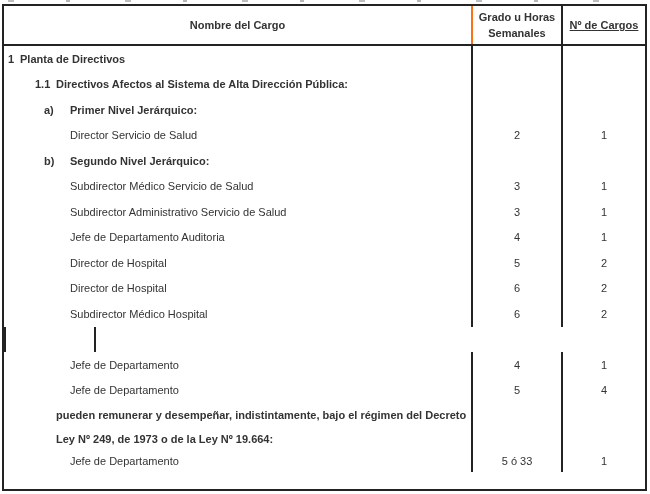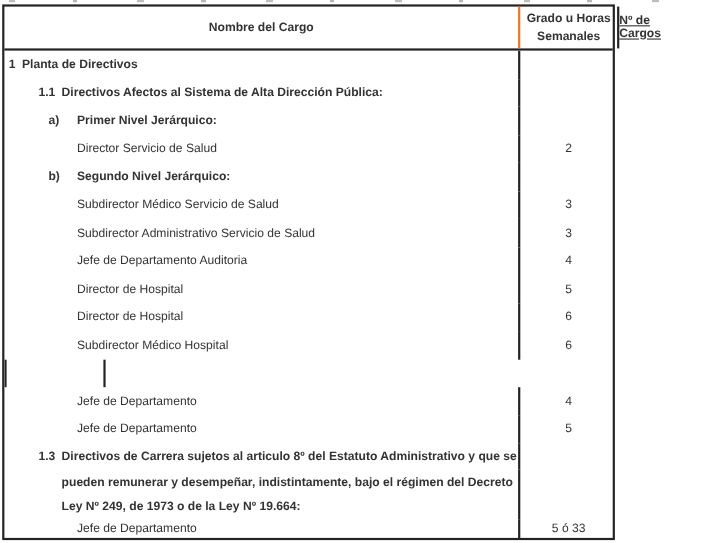--- a/index.html
+++ b/index.html
@@ -22,21 +22,21 @@
     top: 0; left: 8px; right: 8px;
     height: 2px;
     background: repeating-linear-gradient(90deg,
       #9a9a9a 0 6px, transparent 6px 58px,
       #8f8f8f 58px 62px, transparent 62px 117px);
     opacity: 0.65;
   }
   .doc-table {
     position: absolute;
     top: 4px; left: 2px;
-    width: 557px; height: 487px;
+    width: 645px; height: 487px;
     box-sizing: border-box;
     border: 2px solid #232323;
     display: flex;
     flex-direction: column;
     background: #ffffff;
   }
   .header-row {
     display: flex;
     height: 38px;
     flex: 0 0 auto;
@@ -257,41 +257,33 @@
 
   <div class="body-row">
     <div class="cell-name lv3">
       <span class="prefix"></span>
       <span class="label">Jefe de Departamento</span>
     </div>
     <div class="cell-grade">5</div>
     <div class="cell-count">4</div>
   </div>
 
+
   <div class="body-row">
     <div class="cell-name lv1 bold">
-      <span class="prefix">1.3</span>
-      <span class="label">Directivos de Carrera sujetos al articulo 8º del Estatuto Administrativo y que se</span>
+      <span class="prefix"></span>
+      <span class="label">pueden remunerar y desempeñar, indistintamente, bajo el régimen del Decreto</span>
     </div>
     <div class="cell-grade"></div>
     <div class="cell-count"></div>
   </div>
 
   <div class="body-row">
     <div class="cell-name lv1 bold">
       <span class="prefix"></span>
-      <span class="label">pueden remunerar y desempeñar, indistintamente, bajo el régimen del Decreto</span>
-    </div>
-    <div class="cell-grade"></div>
-    <div class="cell-count"></div>
-  </div>
-
-  <div class="body-row">
-    <div class="cell-name lv1 bold">
-      <span class="prefix"></span>
       <span class="label">Ley Nº 249, de 1973 o de la Ley Nº 19.664:</span>
     </div>
     <div class="cell-grade"></div>
     <div class="cell-count"></div>
   </div>
 
   <div class="body-row">
     <div class="cell-name lv3">
       <span class="prefix"></span>
       <span class="label">Jefe de Departamento</span>

